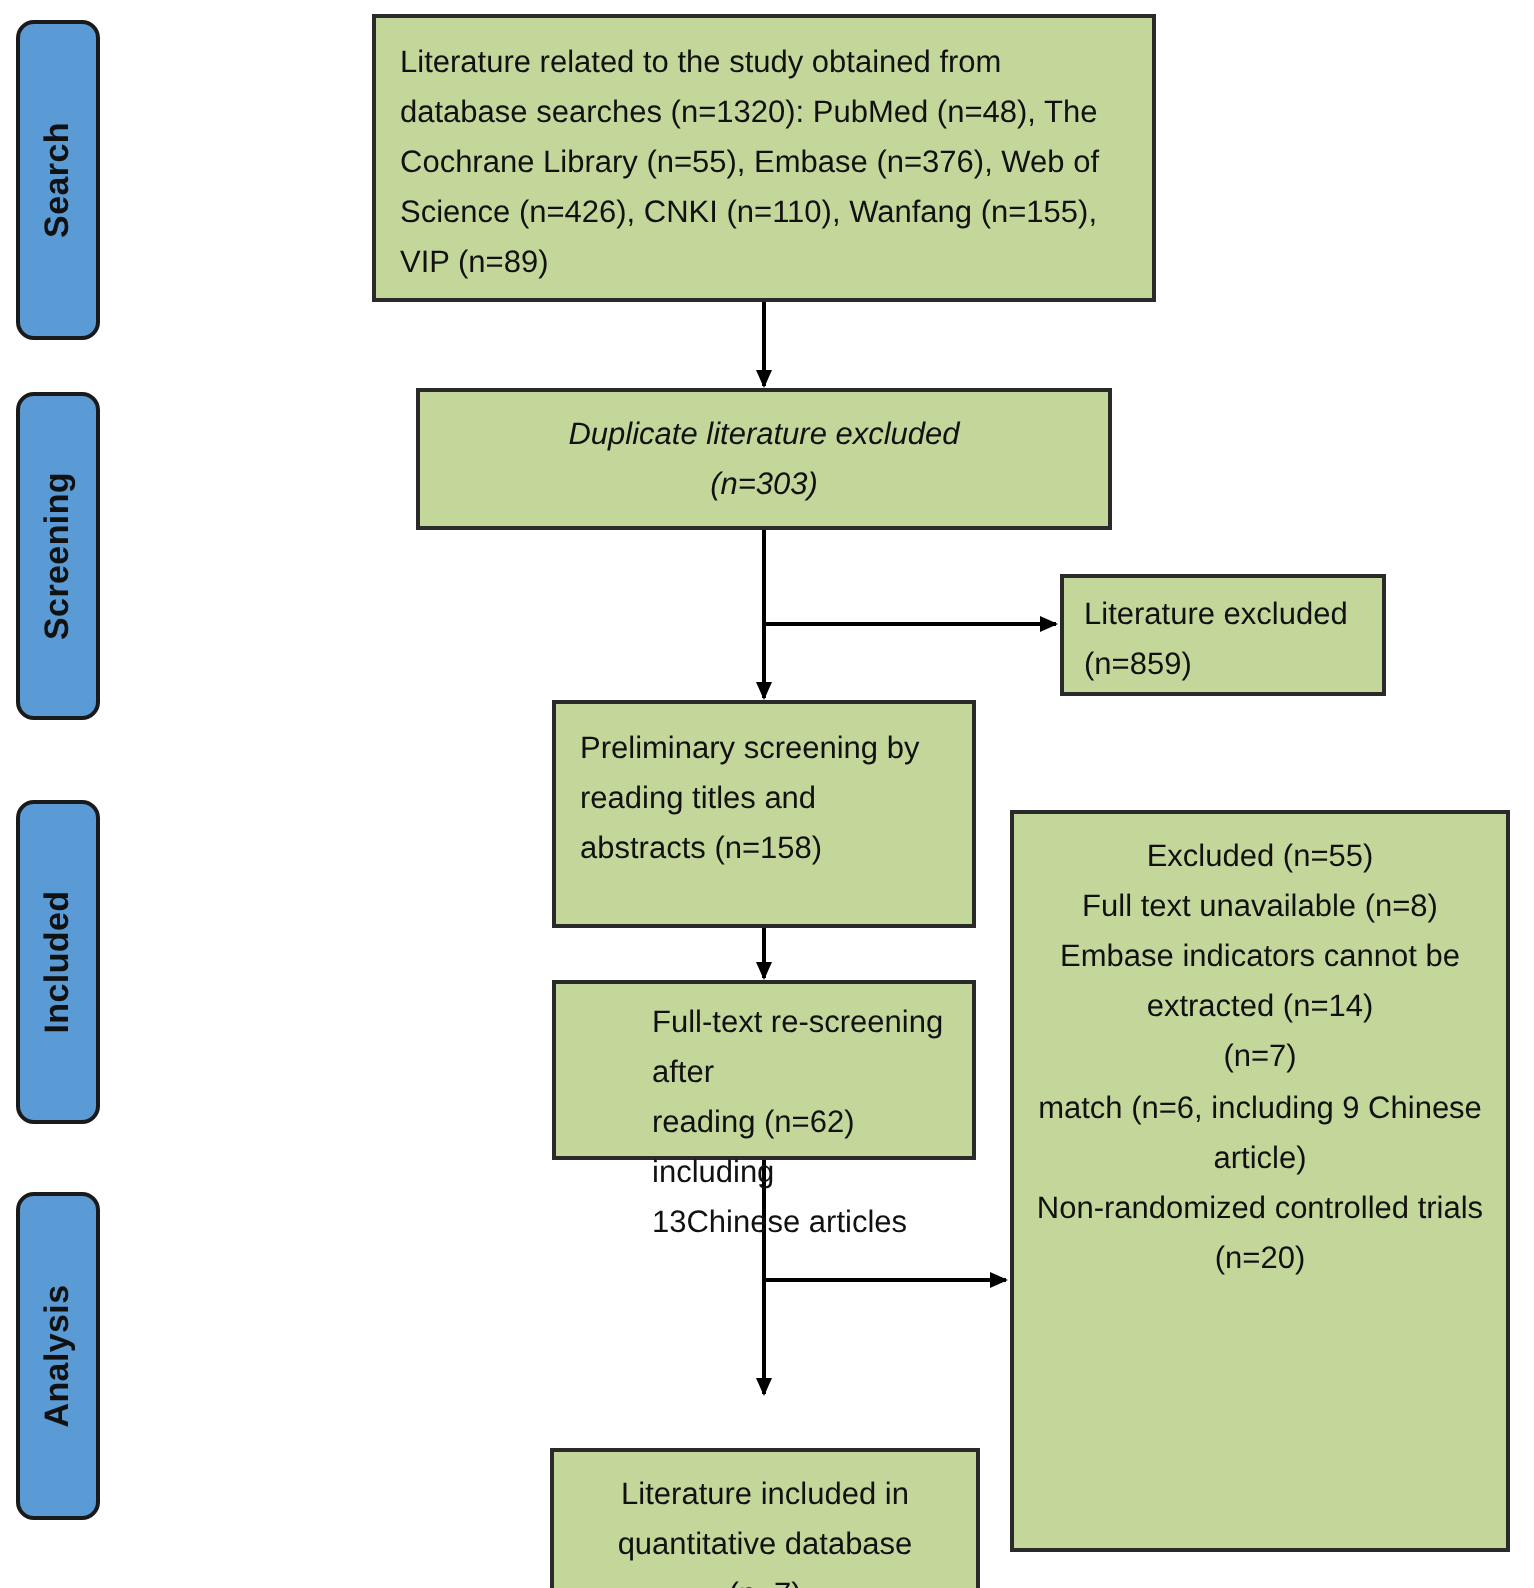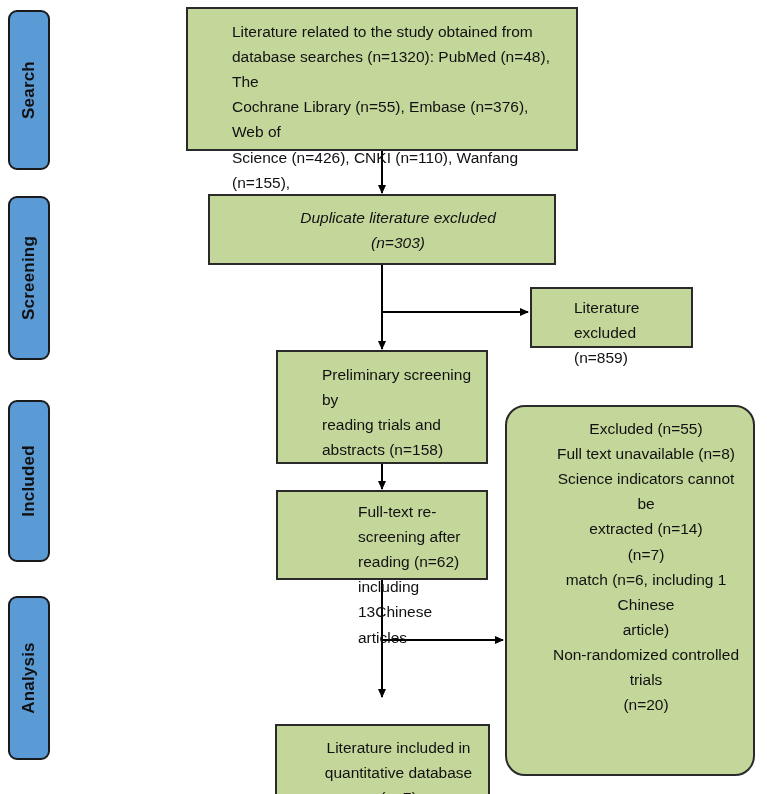--- a/index.html
+++ b/index.html
@@ -39,21 +39,20 @@
     position: absolute;
     background: #c4d79b;
     border: 2px solid #2a2a2a;
     box-sizing: border-box;
     color: #111111;
     font-size: 15.5px;
     line-height: 1.62;
   }
   .flow-box .inner {
     padding: 10px 12px 8px 12px;
-    margin-left: 32px;
   }
   .flow-box.center .inner {
     text-align: center;
   }
   .flow-box.left .inner {
     text-align: left;
   }
   .flow-box .line {
     display: block;
     white-space: pre-wrap;
@@ -128,41 +127,41 @@
   <div class="flow-box left" style="left:530px; top:287px; width:163px; height:61px;">
     <div class="inner" style="padding:6px 10px;">
       <span class="line">Literature excluded</span>
       <span class="line">(n=859)</span>
     </div>
   </div>
 
   <div class="flow-box left" style="left:276px; top:350px; width:212px; height:114px;">
     <div class="inner">
       <span class="line">Preliminary screening by</span>
-      <span class="line">reading trials and</span>
+      <span class="line">reading titles and</span>
       <span class="line">abstracts (n=158)</span>
     </div>
   </div>
 
   <div class="flow-box left" style="left:276px; top:490px; width:212px; height:90px;">
     <div class="inner" style="padding-top:7px;padding-left:48px;">
       <span class="line">Full-text re-screening after</span>
       <span class="line">reading (n=62) including</span>
       <span class="line">13Chinese articles</span>
     </div>
   </div>
 
-  <div class="flow-box center" style="left:505px; top:405px; width:250px; height:371px;border-radius:20px;">
+  <div class="flow-box center" style="left:505px; top:405px; width:250px; height:371px;">
     <div class="inner" style="padding:9px 8px;">
       <span class="line">Excluded (n=55)</span>
       <span class="line">Full text unavailable (n=8)</span>
-      <span class="line">Science indicators cannot be</span>
+      <span class="line">Embase indicators cannot be</span>
       <span class="line">extracted (n=14)</span>
       <span class="line">(n=7)</span>
-      <span class="line">match (n=6, including 1 Chinese</span>
+      <span class="line">match (n=6, including 9 Chinese</span>
       <span class="line">article)</span>
       <span class="line">Non-randomized controlled trials</span>
       <span class="line">(n=20)</span>
     </div>
   </div>
 
   <div class="flow-box center" style="left:275px; top:724px; width:215px; height:92px;">
     <div class="inner" style="padding-top:9px;">
       <span class="line">Literature included in</span>
       <span class="line">quantitative database</span>

